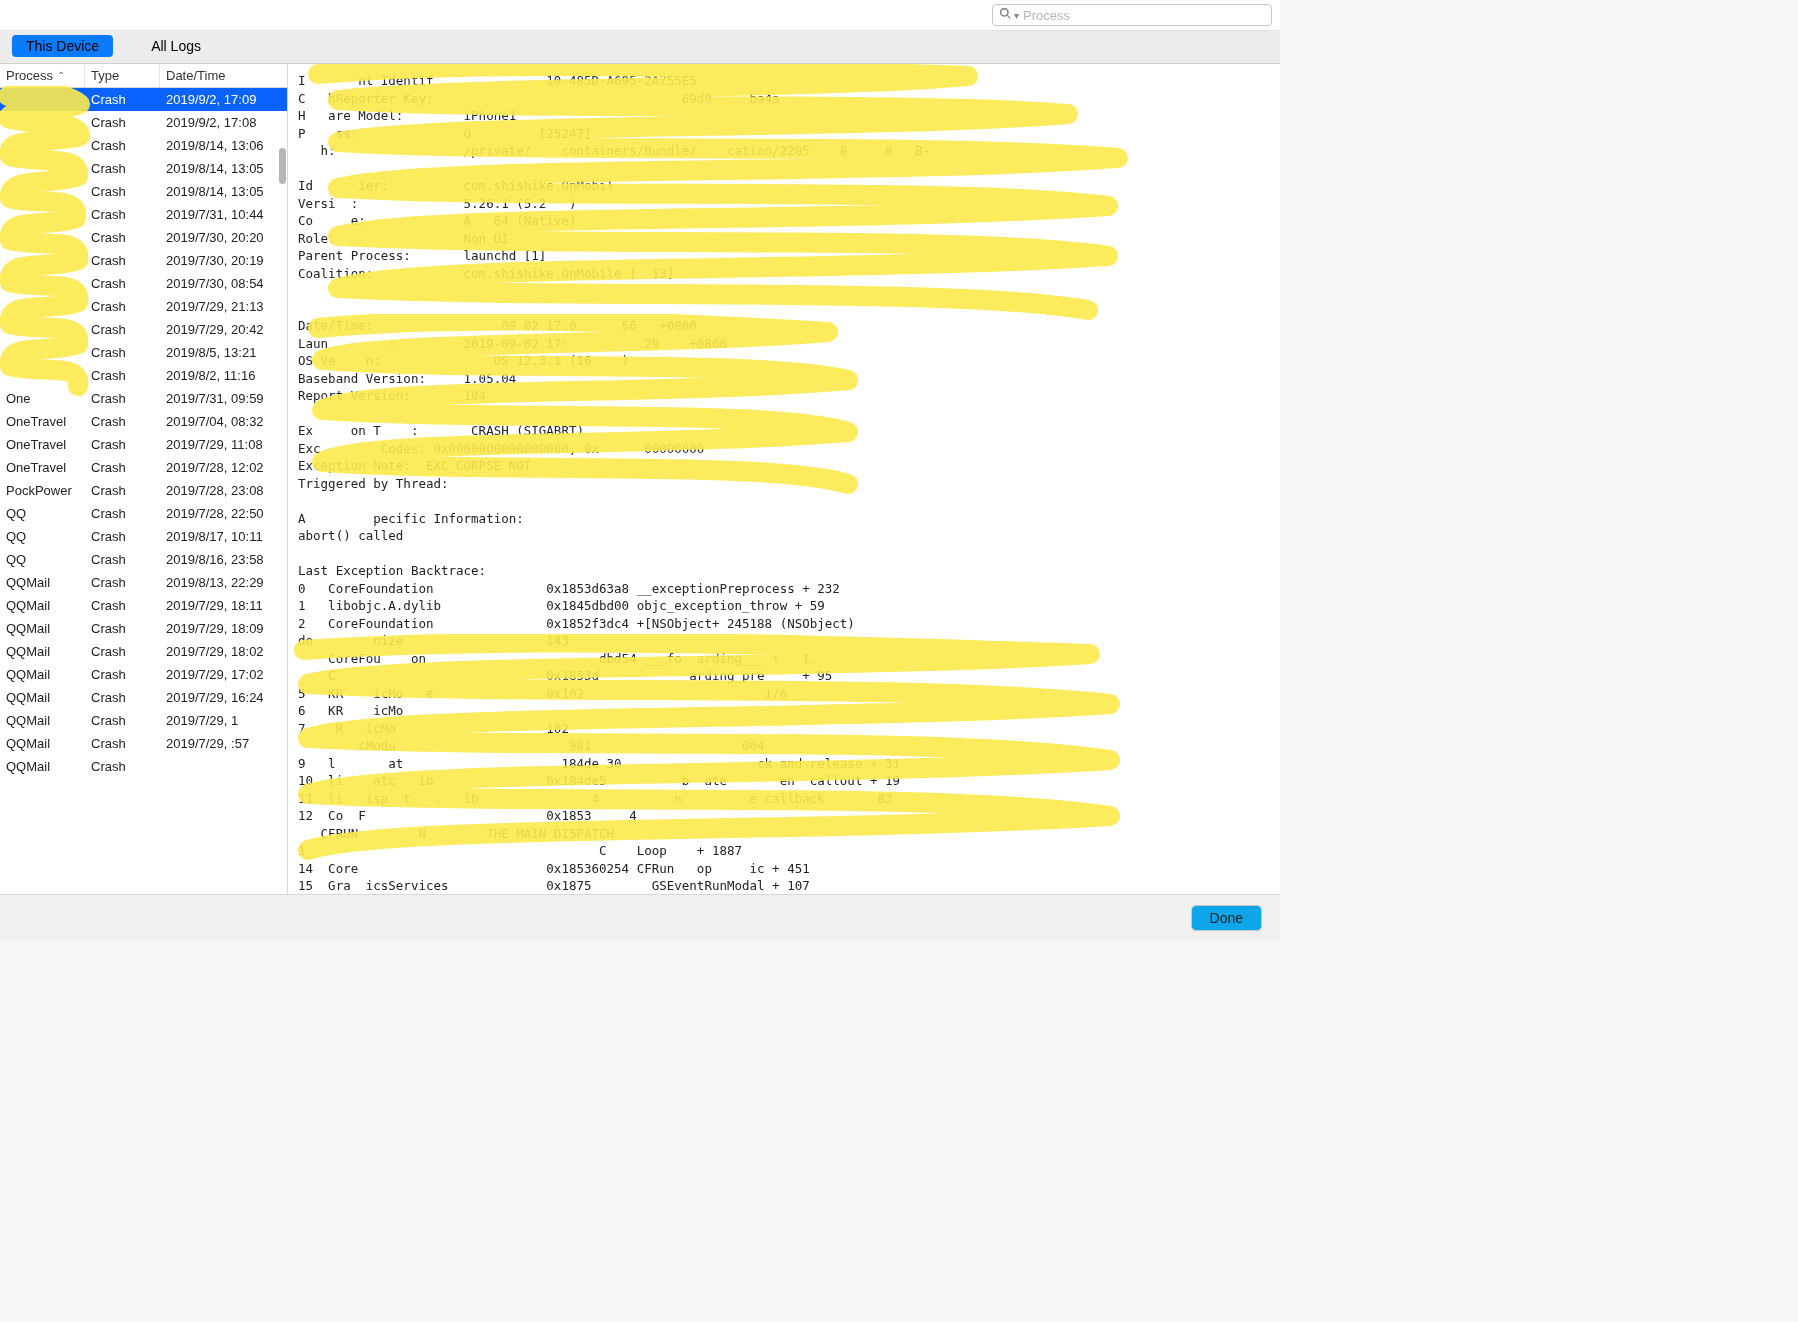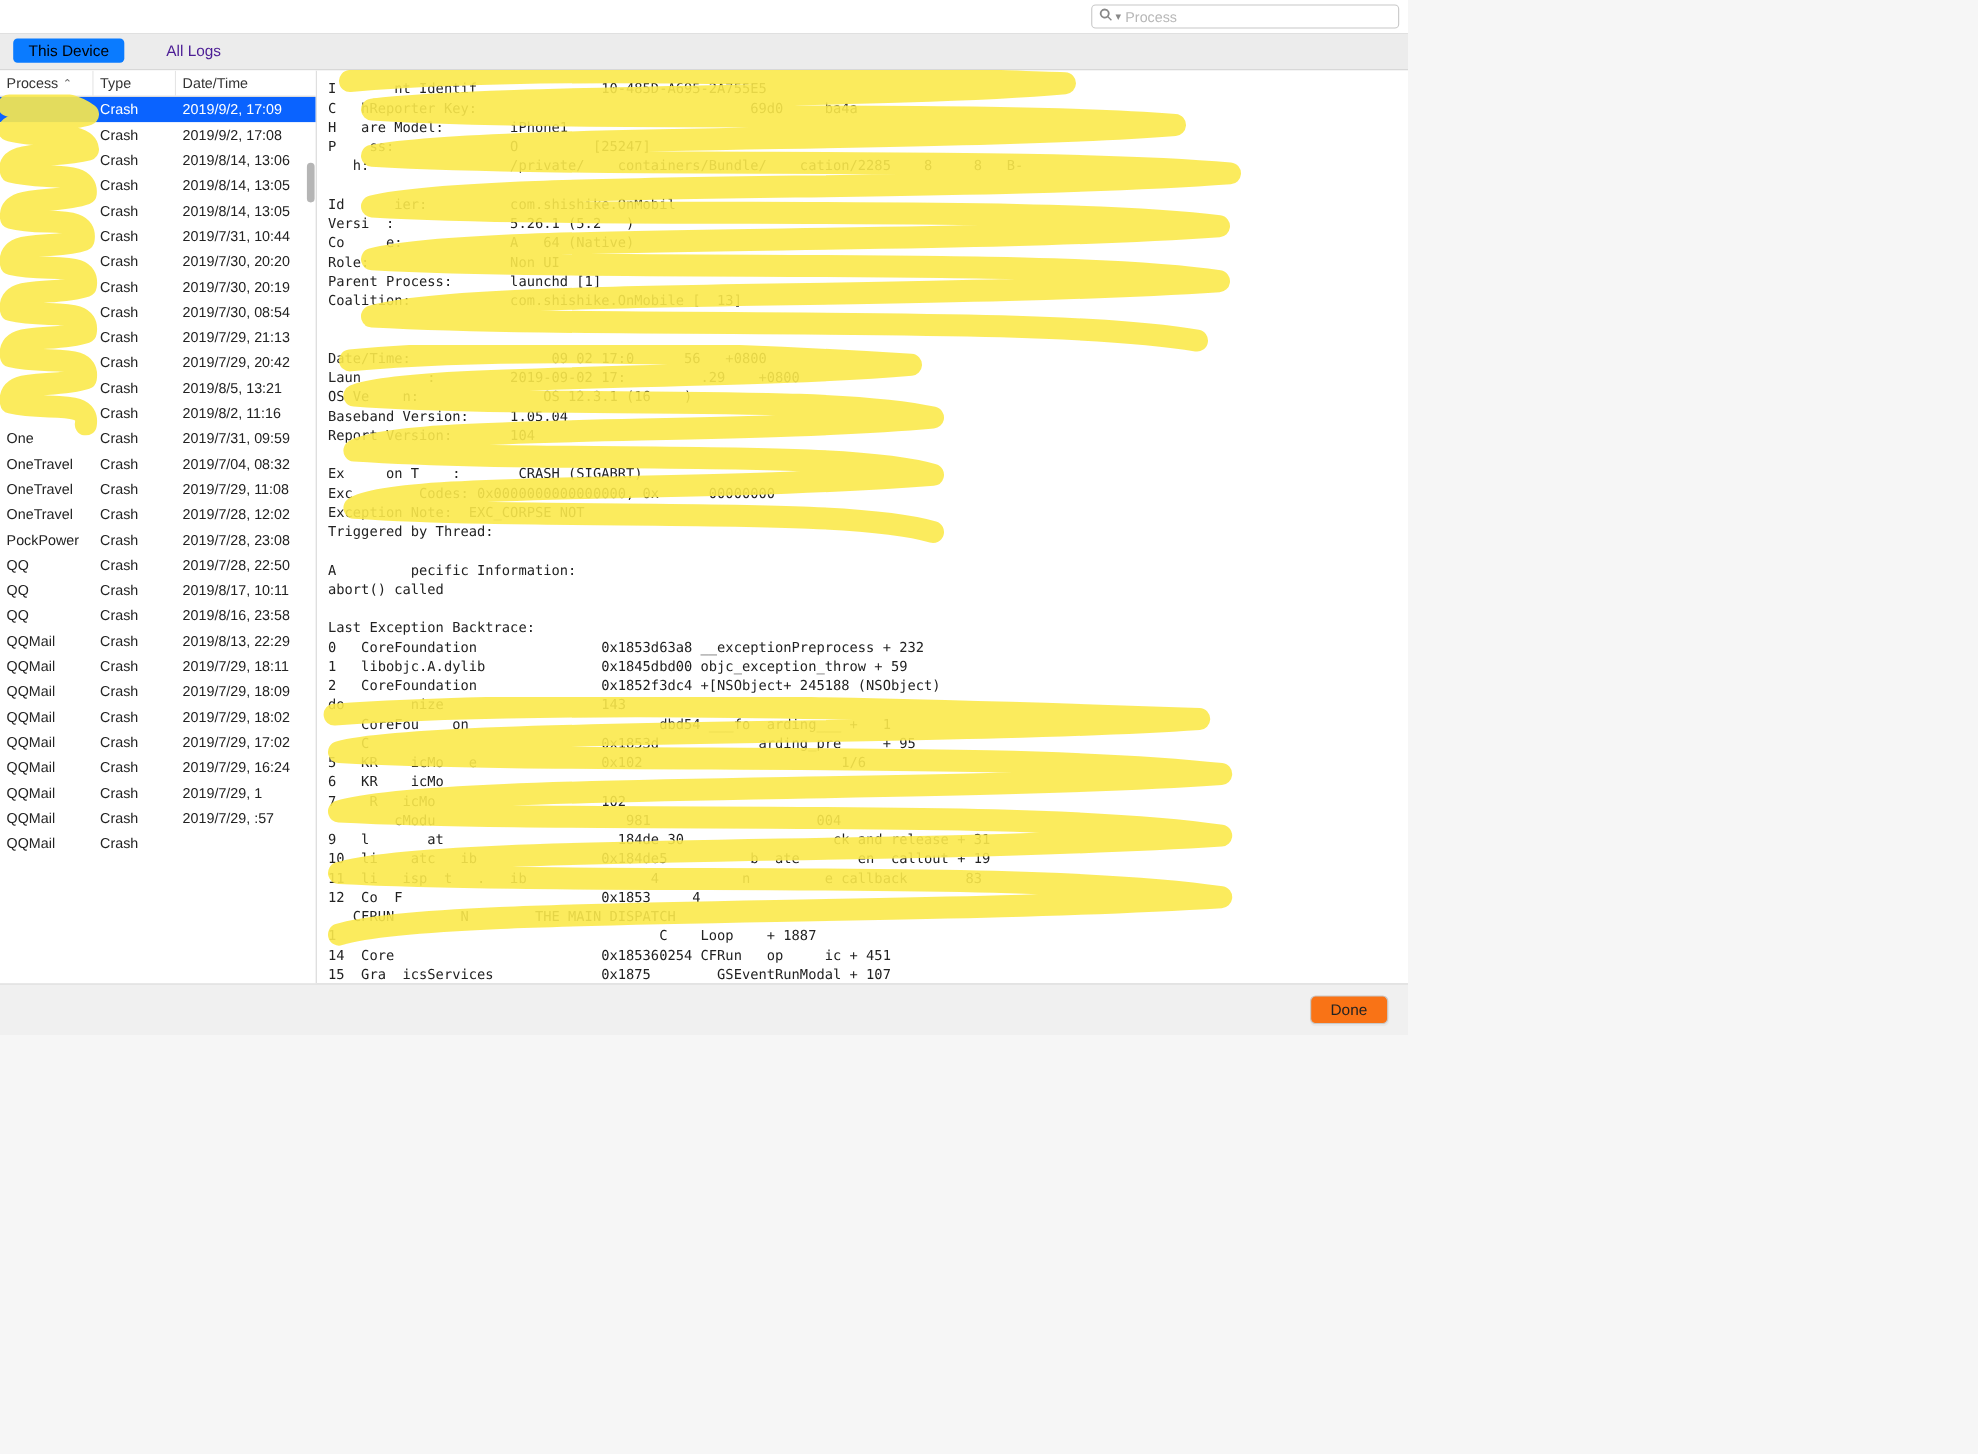--- a/index.html
+++ b/index.html
@@ -44,21 +44,21 @@
     display: flex;
     gap: 24px;
     padding: 4px 12px 6px 12px;
     background: #ececec;
     border-bottom: 1px solid #d0d0d0;
     align-items: center;
   }
   .tab {
     padding: 3px 14px;
     border-radius: 4px;
-    color: #4c1d95;
+    color: #000000;
     cursor: default;
     font-size: 14px;
   }
   .tab.active {
     background: #0a7bff;
     color: #000000;
   }
   .main {
     display: flex;
     flex: 1;
@@ -133,21 +133,21 @@
     position: relative;
   }
   .footer {
     display: flex;
     justify-content: flex-end;
     padding: 10px 18px;
     background: #f0f0f0;
     border-top: 1px solid #d8d8d8;
   }
   .done-btn {
-    background: #f97316;
+    background: #0ea5e9;
     border: 1px solid #c9c9c9;
     border-radius: 5px;
     padding: 4px 18px;
     font-size: 14px;
     color: #222;
     box-shadow: 0 1px 1px rgba(0,0,0,0.04);
   }
   
   .scribble {
     position: absolute;

